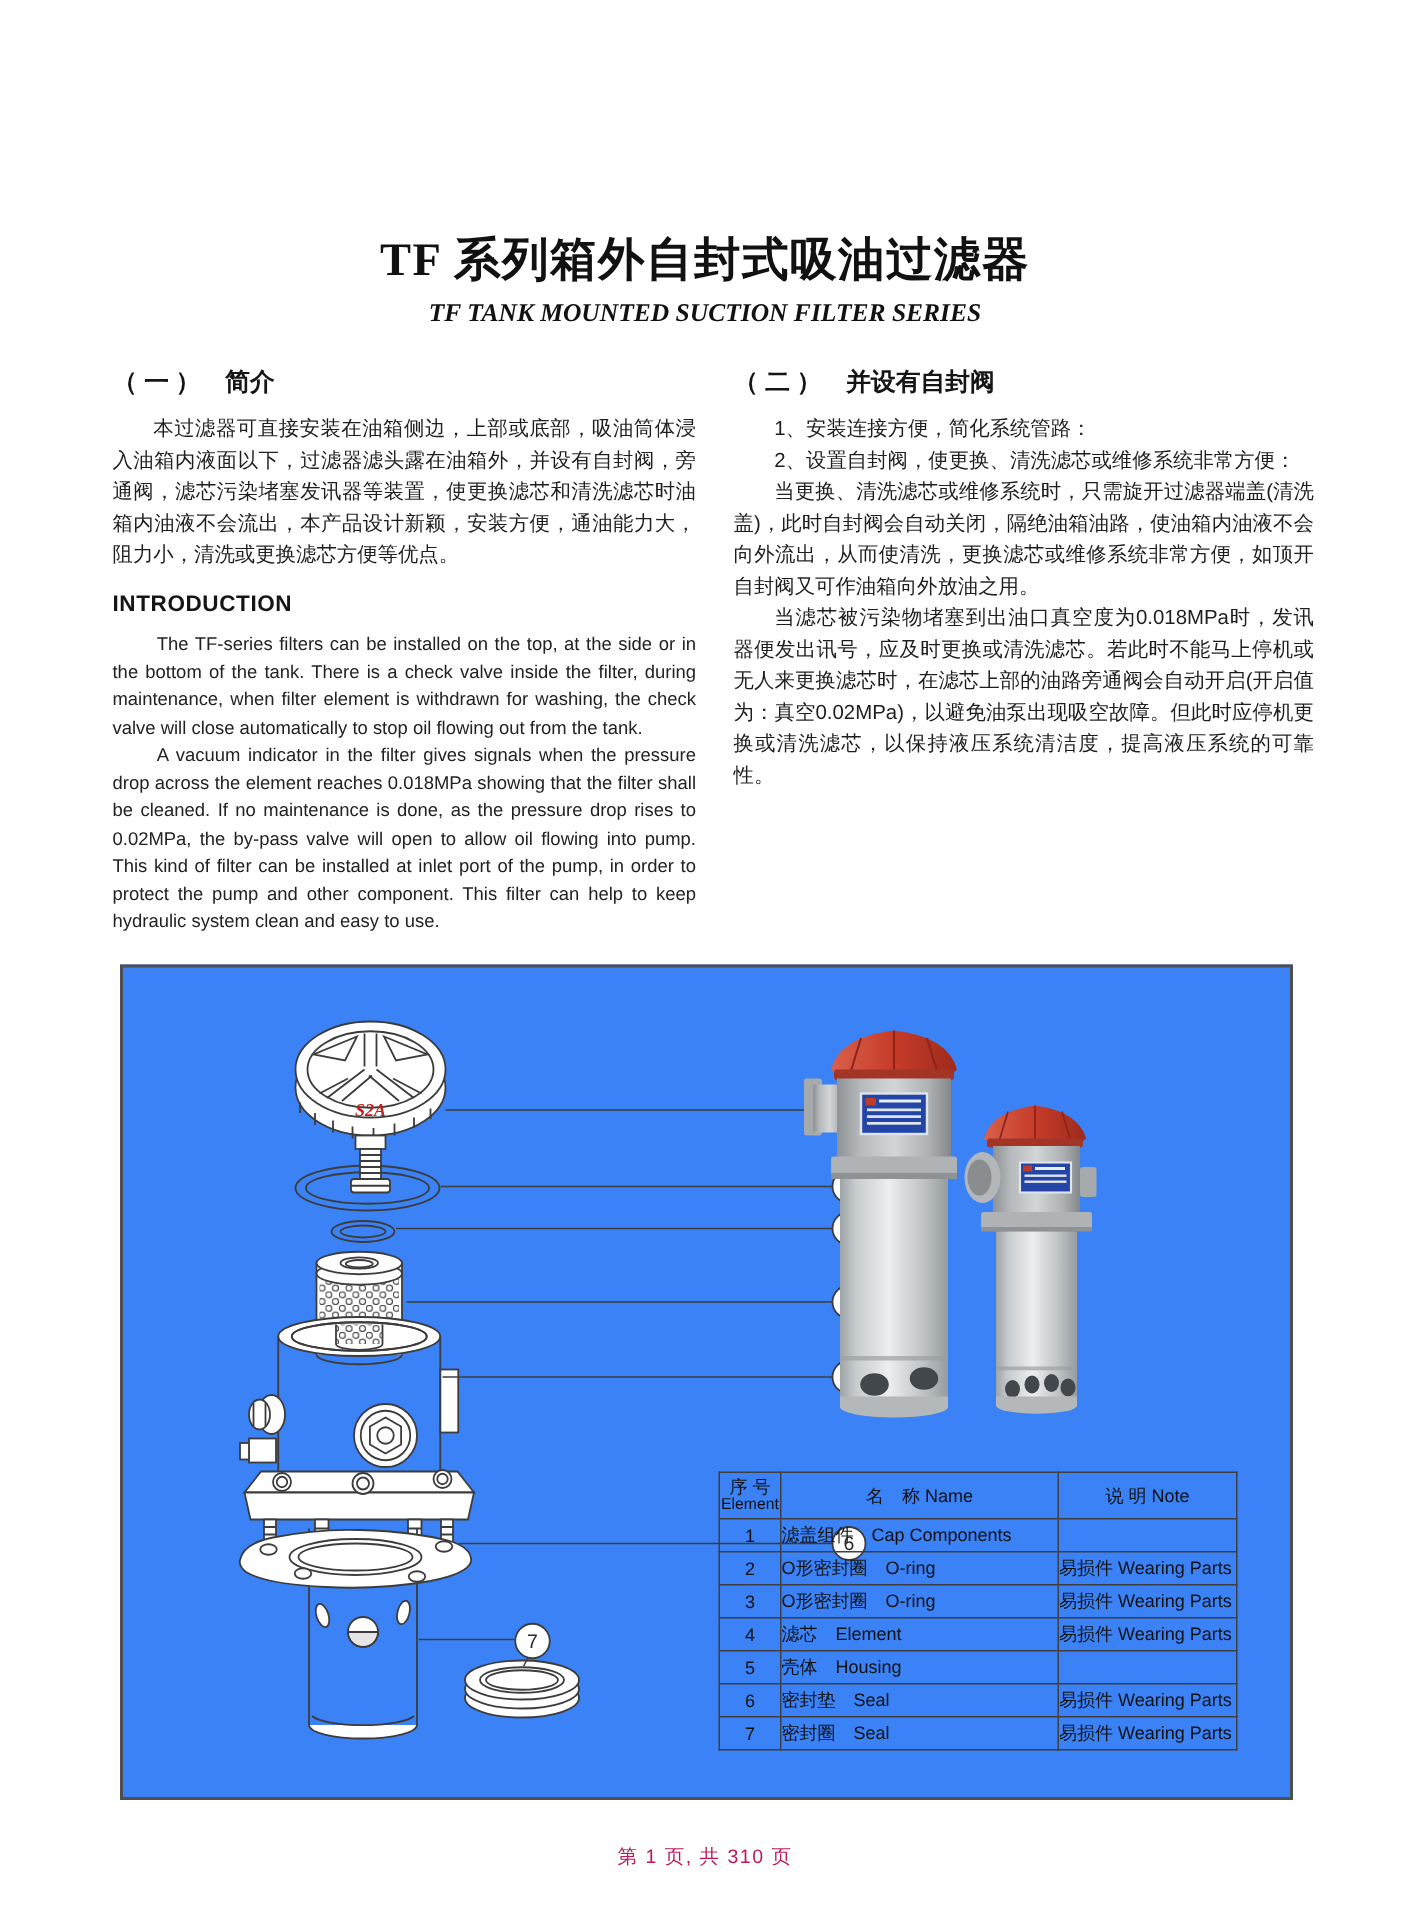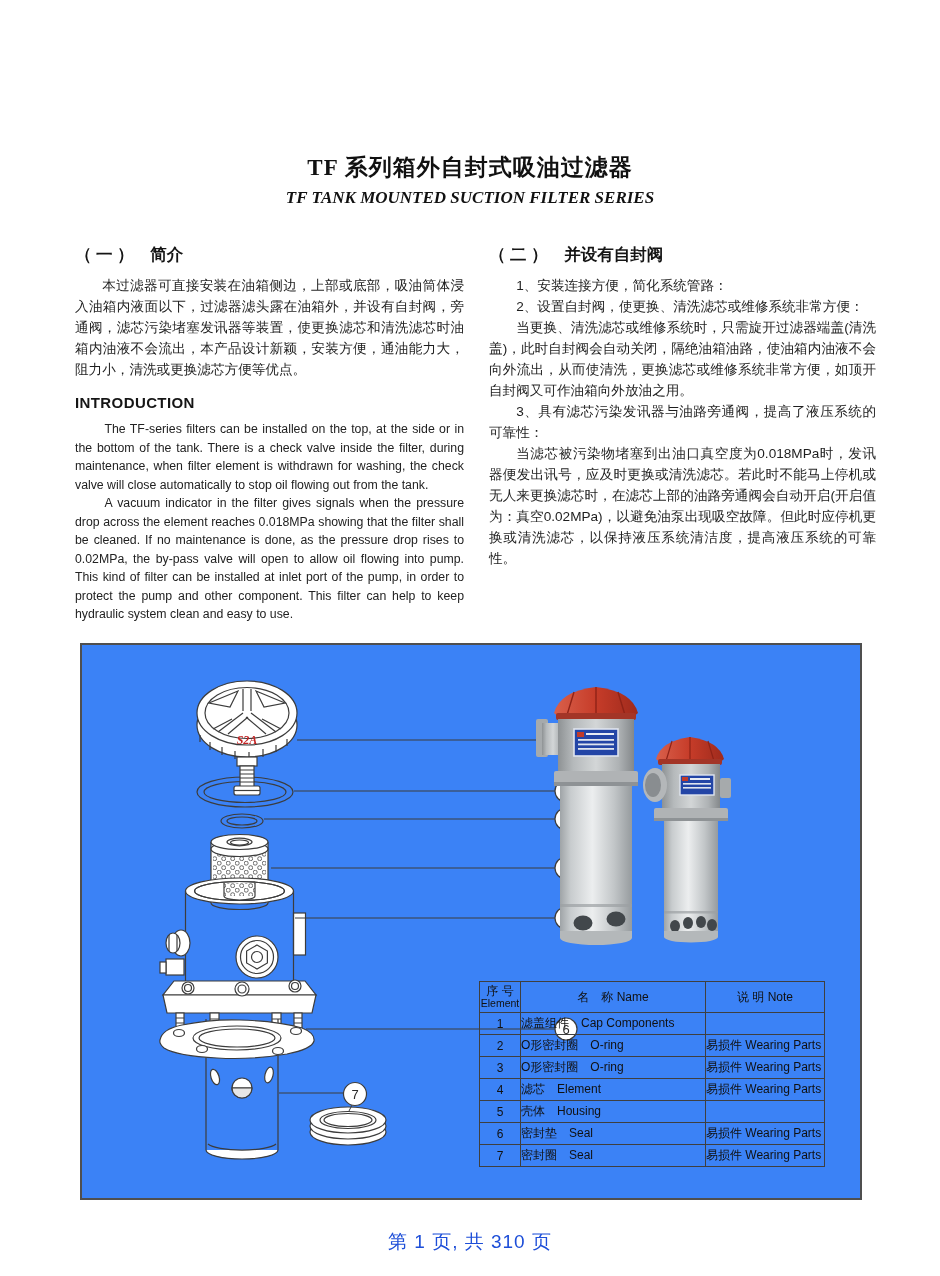--- a/index.html
+++ b/index.html
@@ -1,20 +1,20 @@
 <!DOCTYPE html>
 <html><head>
 <meta charset="utf-8">
 <style>
   html,body{margin:0;padding:0;background:#e9e9e9;}
   .page{position:relative;width:940px;height:1276px;background:#ffffff;margin:0 auto;
         font-family:"Liberation Sans",sans-serif;color:#1c1c1c;overflow:hidden;}
   .doc-header{position:absolute;top:152px;left:0;right:0;text-align:center;}
   .title-zh{margin:0;font-family:"Liberation Serif",serif;font-weight:bold;
-            font-size:23px;letter-spacing:1px;color:#111;}
+            font-size:31px;letter-spacing:1px;color:#111;}
   .title-en{margin:5px 0 0 0;font-family:"Liberation Serif",serif;font-weight:bold;
             font-style:italic;font-size:17px;color:#111;}
   .col{position:absolute;top:244px;}
   .col-left{left:75px;width:389px;}
   .col-right{left:489px;width:387px;}
   .h-zh{margin:0 0 9px 0;font-size:16.5px;font-weight:600;color:#151515;}
   .p-zh{margin:0;font-size:13.6px;line-height:21px;text-align:justify;text-indent:2em;color:#1e1e1e;}
   .h-en{margin:14px 0 9px 0;font-size:15px;font-weight:600;letter-spacing:.4px;color:#151515;}
   .p-en{margin:0;font-size:12.3px;line-height:18.5px;text-align:justify;text-indent:2.4em;color:#222;}
   .figure-box{position:absolute;left:80px;top:643px;width:778px;height:553px;
@@ -28,21 +28,21 @@
   table.parts thead th{height:30px;margin-left:31px;}
   .c-no{width:40px;text-align:center;}
   .c-name{width:184px;text-align:left;}
   .c-note{width:118px;text-align:left;}
   td.c-name,th.c-name{padding-left:11px;}
   td.c-note,th.c-note{padding-left:8px;}
   th.c-name,th.c-note{text-align:center;padding-left:0;}
   .no-head .l1{display:block;font-size:12px;line-height:13px;}
   .no-head .l2{display:block;font-size:10.5px;line-height:11px;}
   .page-footer{position:absolute;top:1229px;left:0;right:0;text-align:center;
-               font-size:19px;letter-spacing:1px;color:#1d4ed8;}
+               font-size:13px;letter-spacing:1px;color:#be185d;}
 </style>
 </head>
 <body>
 
 <div class="page">
 
   <header class="doc-header">
     <h1 class="title-zh">TF 系列箱外自封式吸油过滤器</h1>
     <h2 class="title-en">TF TANK MOUNTED SUCTION FILTER SERIES</h2>
   </header>
@@ -53,21 +53,20 @@
     <h3 class="h-en">INTRODUCTION</h3>
     <p class="p-en">The TF-series filters can be installed on the top, at the side or in the bottom of the tank. There is a check valve inside the filter, during maintenance, when filter element is withdrawn for washing, the check valve will close automatically to stop oil flowing out from the tank.</p>
     <p class="p-en">A vacuum indicator in the filter gives signals when the pressure drop across the element reaches 0.018MPa showing that the filter shall be cleaned. If no maintenance is done, as the pressure drop rises to 0.02MPa, the by-pass valve will open to allow oil flowing into pump. This kind of filter can be installed at inlet port of the pump, in order to protect the pump and other component. This filter can help to keep hydraulic system clean and easy to use.</p>
   </section>
 
   <section class="col col-right">
     <h3 class="h-zh">（ 二 ）　并设有自封阀</h3>
     <p class="p-zh">1、安装连接方便，简化系统管路：</p>
     <p class="p-zh">2、设置自封阀，使更换、清洗滤芯或维修系统非常方便：</p>
     <p class="p-zh">当更换、清洗滤芯或维修系统时，只需旋开过滤器端盖(清洗盖)，此时自封阀会自动关闭，隔绝油箱油路，使油箱内油液不会向外流出，从而使清洗，更换滤芯或维修系统非常方便，如顶开自封阀又可作油箱向外放油之用。</p>
-    <p class="p-zh">3、具有滤芯污染发讯器与油路旁通阀，提高了液压系统的可靠性：</p>
     <p class="p-zh">当滤芯被污染物堵塞到出油口真空度为0.018MPa时，发讯器便发出讯号，应及时更换或清洗滤芯。若此时不能马上停机或无人来更换滤芯时，在滤芯上部的油路旁通阀会自动开启(开启值为：真空0.02MPa)，以避免油泵出现吸空故障。但此时应停机更换或清洗滤芯，以保持液压系统清洁度，提高液压系统的可靠性。</p>
   </section>
 
   <div class="figure-box">
 
     <svg class="exploded" width="520" height="553" viewBox="0 0 520 553">
       <defs>
         <pattern id="mesh" width="9" height="9" patternUnits="userSpaceOnUse">
           <circle cx="2.2" cy="2.2" r="2" fill="none" stroke="#4a4a4a" stroke-width="0.8"></circle>
           <circle cx="6.7" cy="6.7" r="2" fill="none" stroke="#4a4a4a" stroke-width="0.8"></circle>

